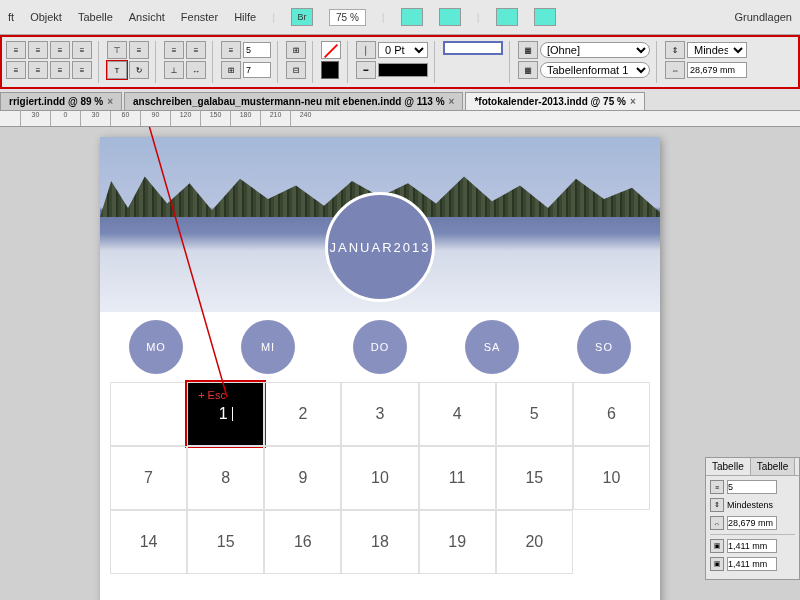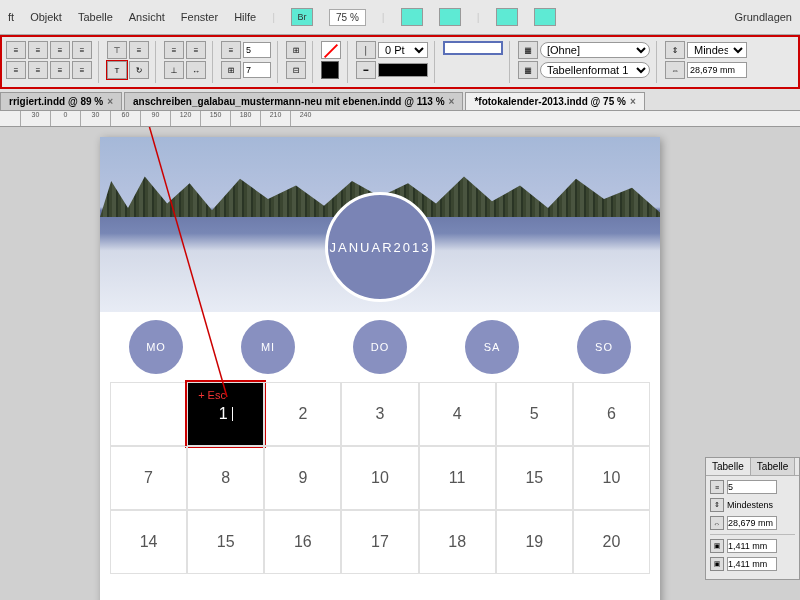--- a/index.html
+++ b/index.html
@@ -226,21 +226,20 @@
         <div class="cell">7</div>
         <div class="cell">8</div>
         <div class="cell">9</div>
         <div class="cell">10</div>
         <div class="cell">11</div>
         <div class="cell">15</div>
         <div class="cell">10</div>
         <div class="cell">14</div>
         <div class="cell">15</div>
         <div class="cell">16</div>
-        <div class="cell">17</div>
         <div class="cell">18</div>
         <div class="cell">19</div>
         <div class="cell">20</div>
       </div>
   </div>
 
   <svg class="annotation-line" style="left:0;top:0" width="700" height="500">
     <line x1="138" y1="-40" x2="227" y2="270" stroke="#c00" stroke-width="1.5"></line>
     <polygon points="138,-40 142,-30 134,-30" fill="#c00"></polygon>
   </svg>

